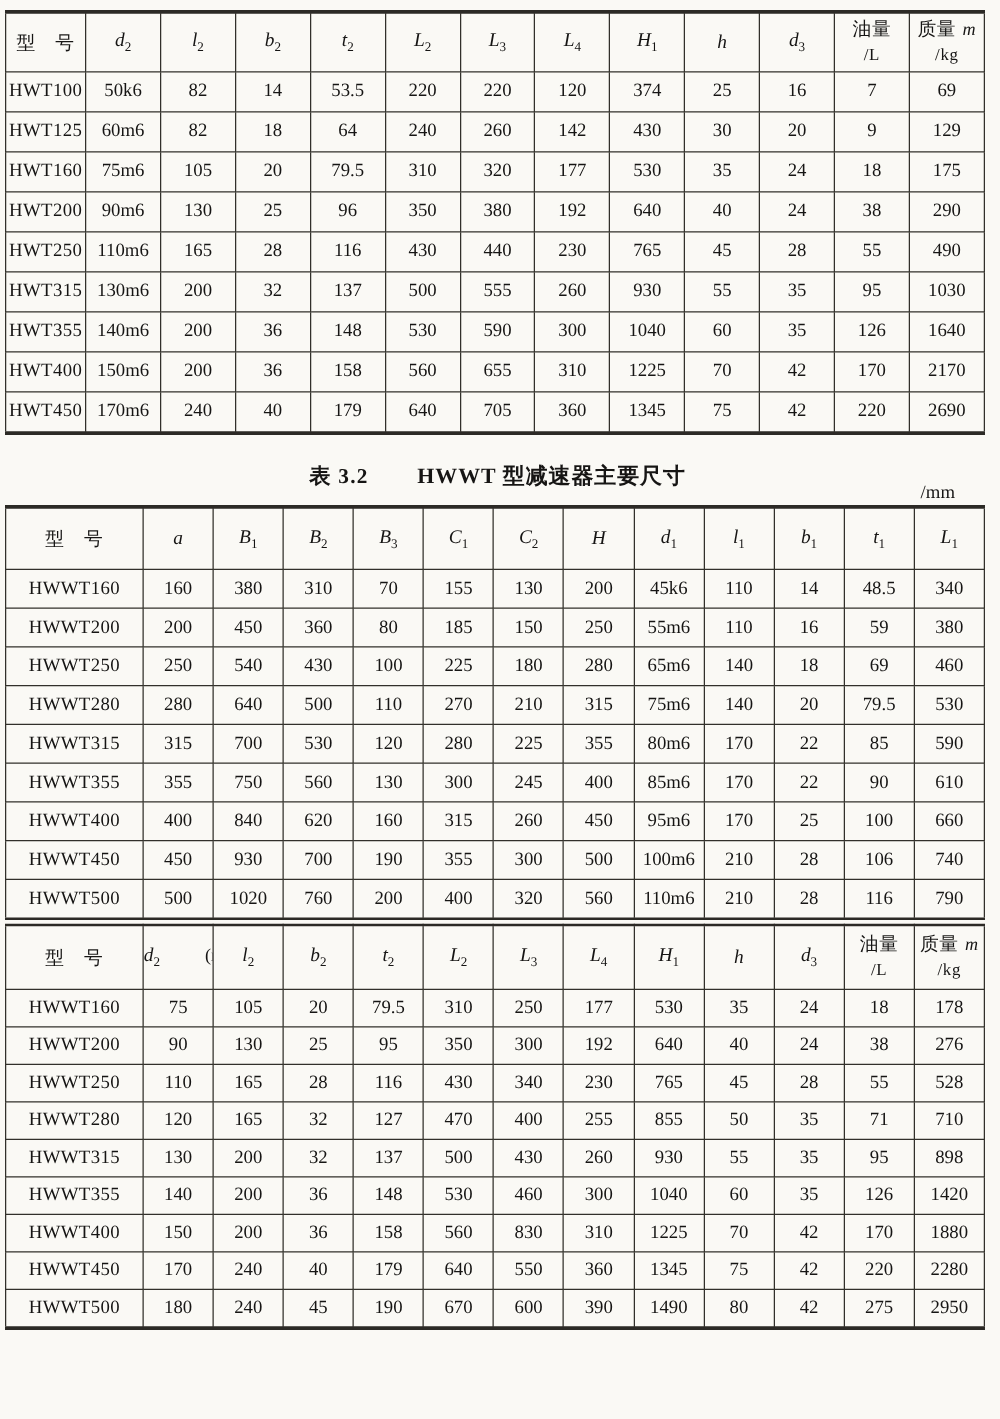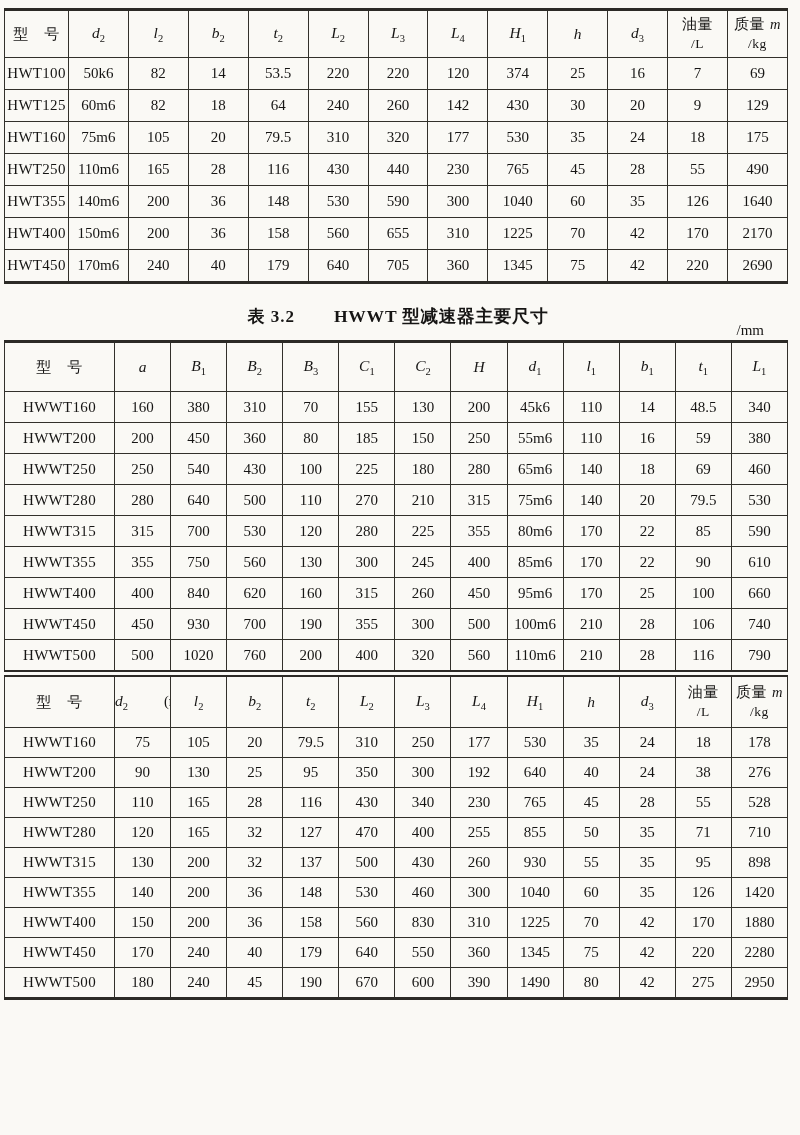--- a/index.html
+++ b/index.html
@@ -148,33 +148,63 @@
           <td class="num">310</td>
           <td class="num">320</td>
           <td class="num">177</td>
           <td class="num">530</td>
           <td class="num">35</td>
           <td class="num">24</td>
           <td class="num">18</td>
           <td class="num">175</td>
         </tr>
         <tr>
+          <td class="model">HWT200</td>
+          <td class="num">90m6</td>
+          <td class="num">130</td>
+          <td class="num">25</td>
+          <td class="num">96</td>
+          <td class="num">350</td>
+          <td class="num">380</td>
+          <td class="num">192</td>
+          <td class="num">640</td>
+          <td class="num">40</td>
+          <td class="num">24</td>
+          <td class="num">38</td>
+          <td class="num">290</td>
+        </tr>
+        <tr>
           <td class="model">HWT250</td>
           <td class="num">110m6</td>
           <td class="num">165</td>
           <td class="num">28</td>
           <td class="num">116</td>
           <td class="num">430</td>
           <td class="num">440</td>
           <td class="num">230</td>
           <td class="num">765</td>
           <td class="num">45</td>
           <td class="num">28</td>
           <td class="num">55</td>
           <td class="num">490</td>
+        </tr>
+        <tr>
+          <td class="model">HWT315</td>
+          <td class="num">130m6</td>
+          <td class="num">200</td>
+          <td class="num">32</td>
+          <td class="num">137</td>
+          <td class="num">500</td>
+          <td class="num">555</td>
+          <td class="num">260</td>
+          <td class="num">930</td>
+          <td class="num">55</td>
+          <td class="num">35</td>
+          <td class="num">95</td>
+          <td class="num">1030</td>
         </tr>
         <tr>
           <td class="model">HWT355</td>
           <td class="num">140m6</td>
           <td class="num">200</td>
           <td class="num">36</td>
           <td class="num">148</td>
           <td class="num">530</td>
           <td class="num">590</td>
           <td class="num">300</td>

